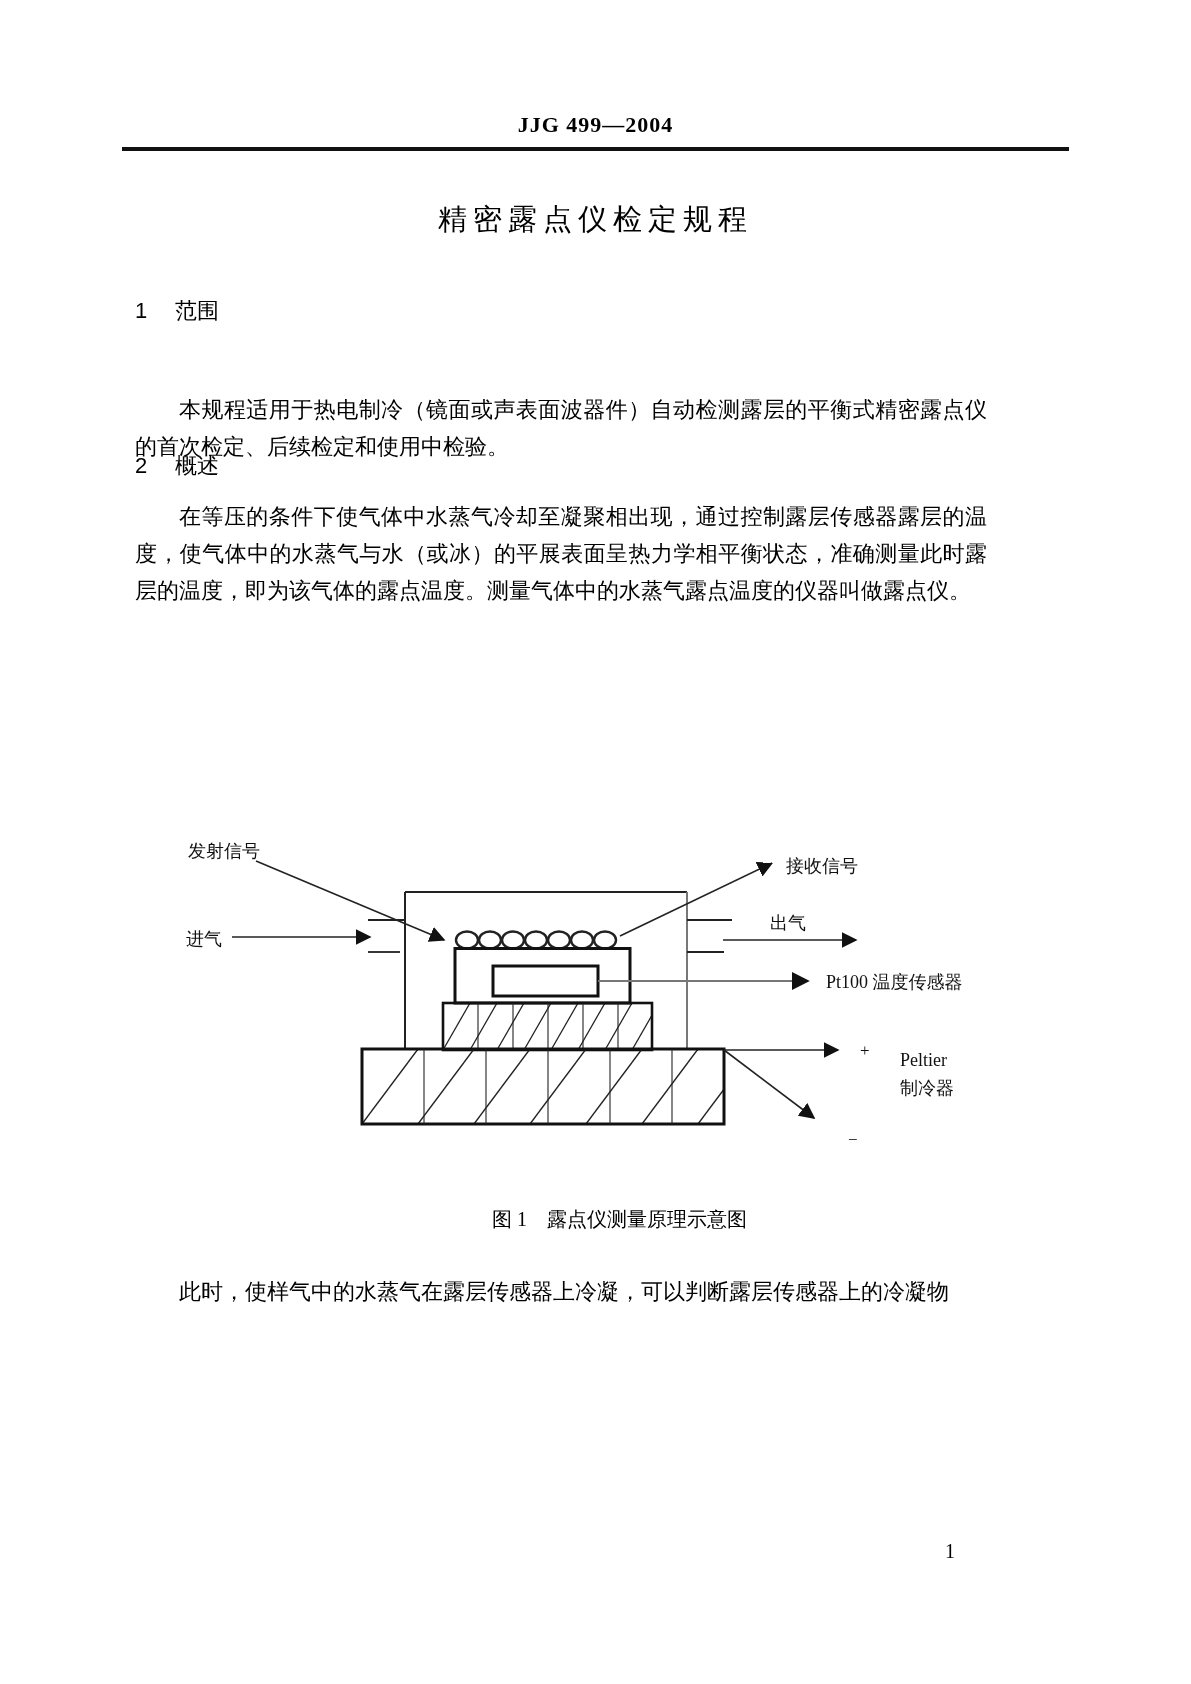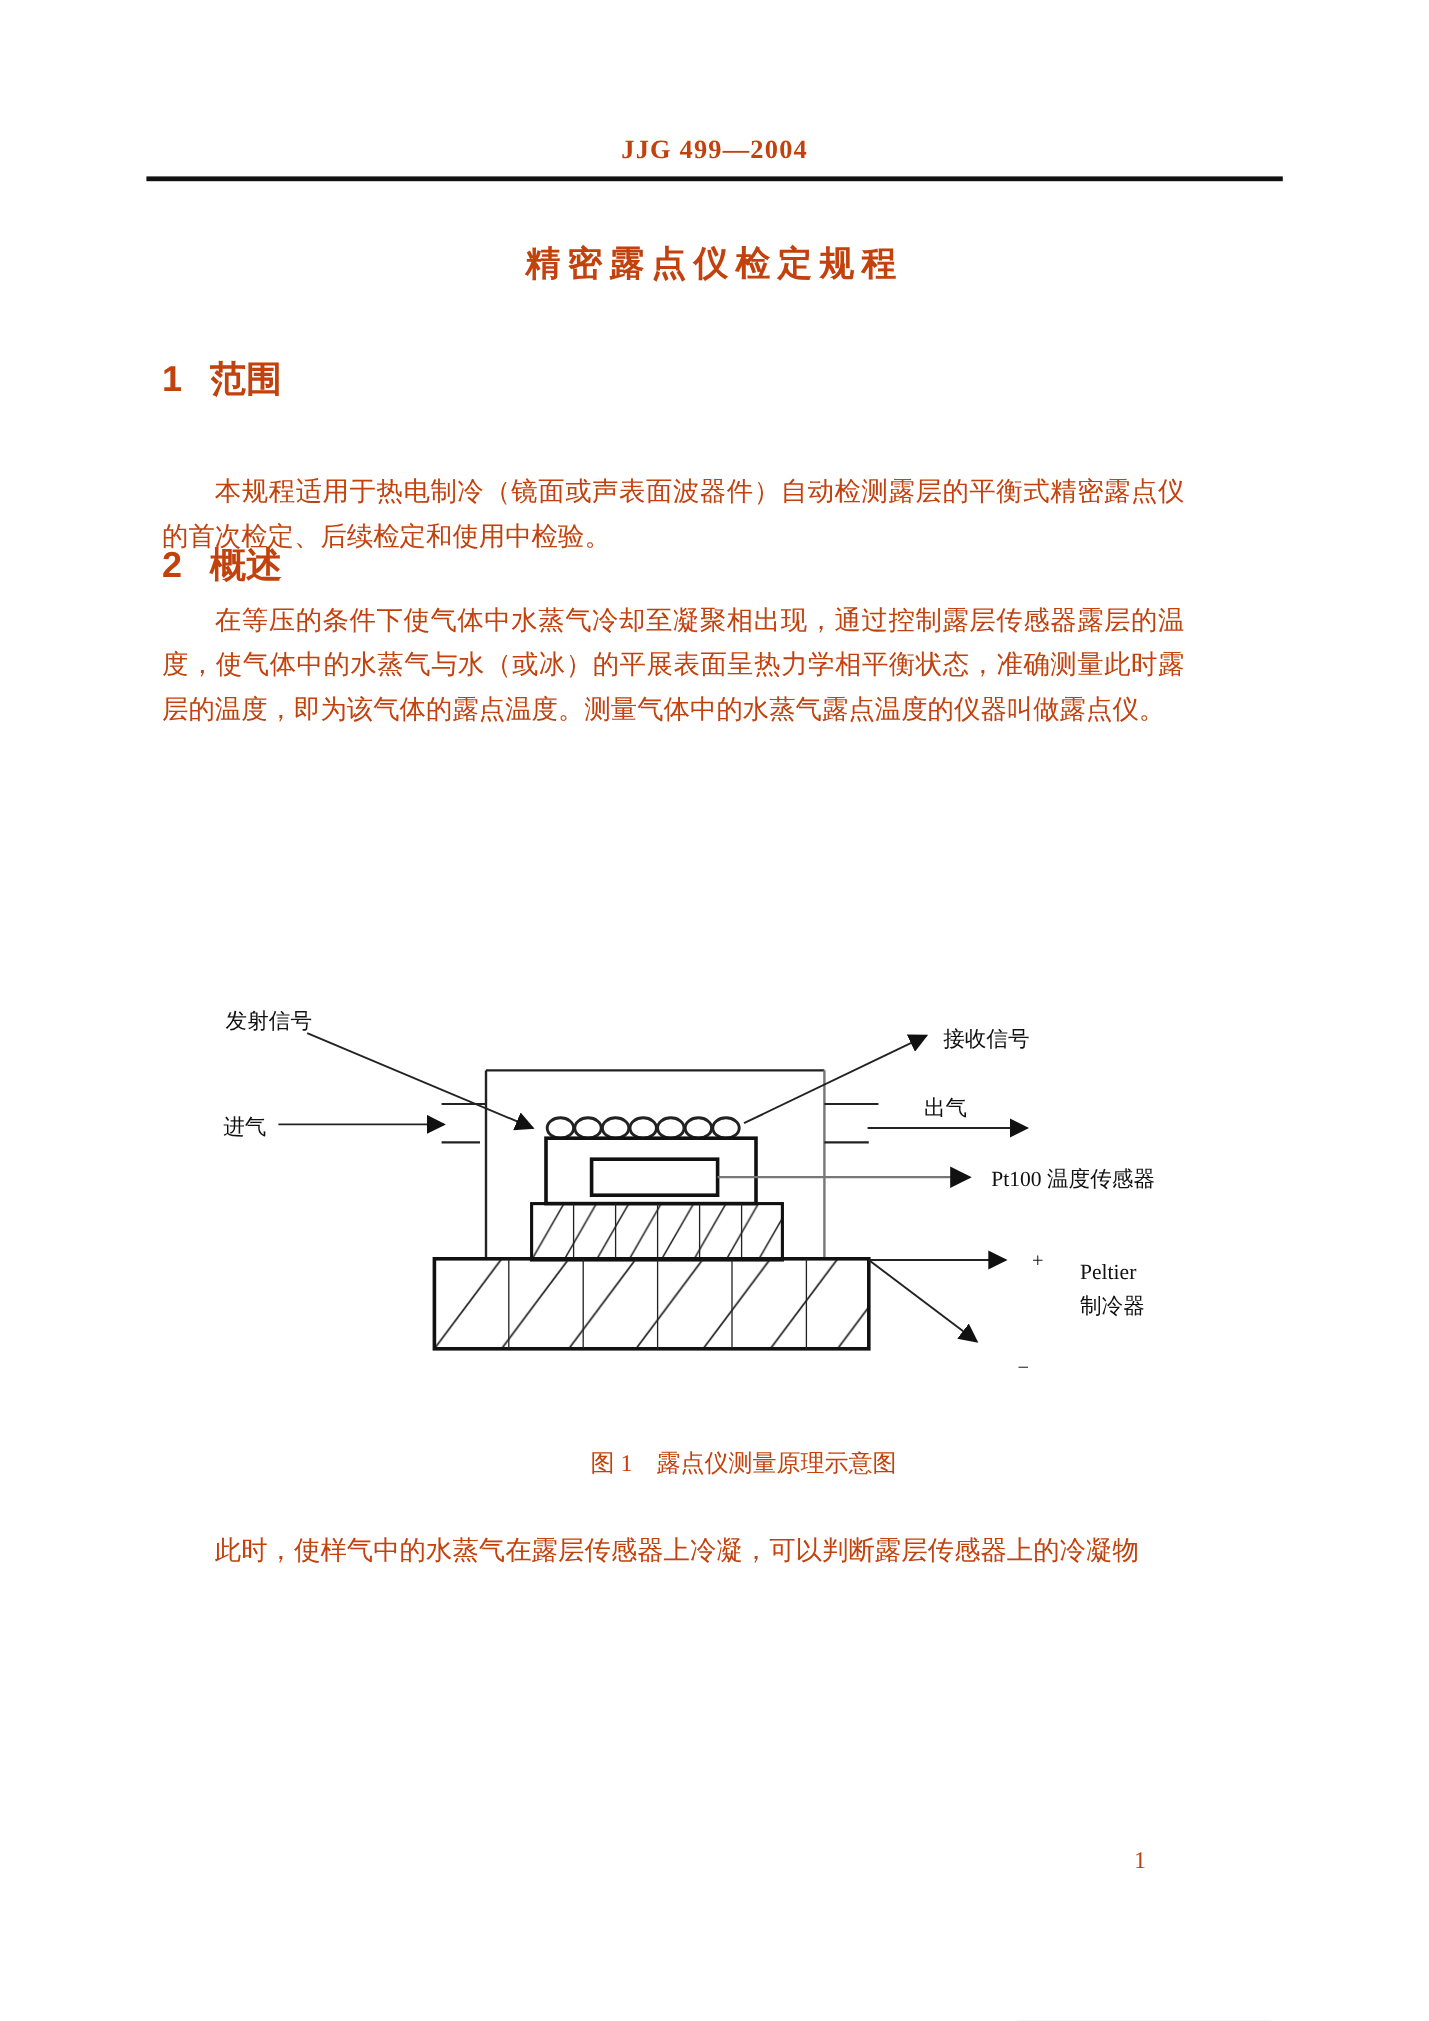--- a/index.html
+++ b/index.html
@@ -3,41 +3,41 @@
 <meta charset="utf-8">
 <style>
   html,body{margin:0;padding:0;background:#e8e8e8;}
   .page{
     position:relative;
     width:1191px;height:1684px;
     background:#ffffff;
     margin:0 auto;
     overflow:hidden;
     font-family:"Liberation Serif","DejaVu Serif",serif;
-    color:#c2410c;
+    color:#000000;
   }
   .hdr{
     position:absolute;top:112px;left:0;width:100%;
     text-align:center;font-size:22px;font-weight:bold;
     font-family:"Liberation Serif","DejaVu Serif",serif;
     letter-spacing:1px;
   }
   .rule{
     position:absolute;top:147px;left:122px;width:947px;height:4px;
     background:#111;
   }
   .title{
     position:absolute;top:200px;left:0;width:100%;margin:0;
-    text-align:center;font-size:29px;font-weight:bold;
+    text-align:center;font-size:29px;font-weight:normal;
     font-family:"Liberation Sans","DejaVu Sans",sans-serif;
     letter-spacing:6px;
   }
   .s-heading{
     position:absolute;left:135px;
-    font-size:30px;font-weight:bold;
+    font-size:22px;font-weight:normal;
     font-family:"Liberation Sans","DejaVu Sans",sans-serif;
   }
   .s-heading .num{display:inline-block;min-width:40px;}
   .h1pos{top:296px;}
   .h2pos{top:451px;}
   .bodyblock{
     position:absolute;left:135px;width:852px;
     font-size:22px;line-height:37px;
     text-align:justify;
   }

